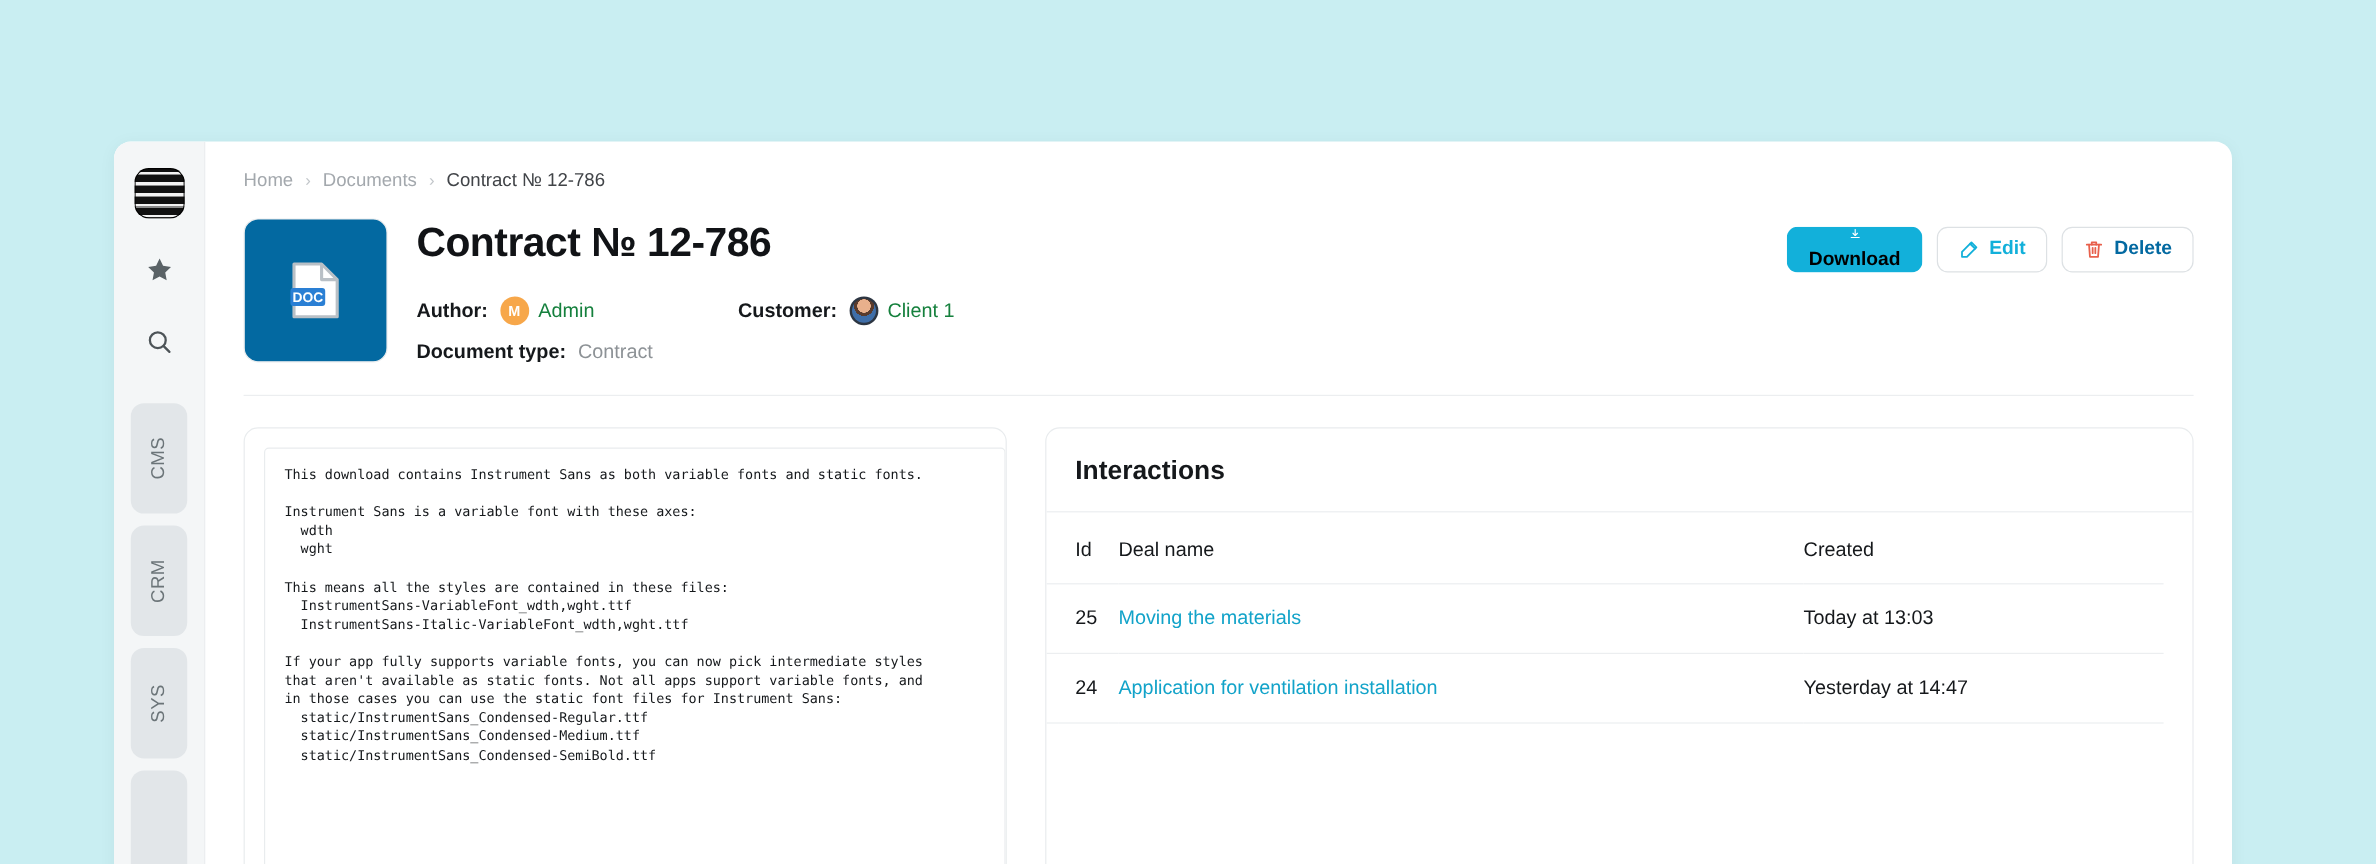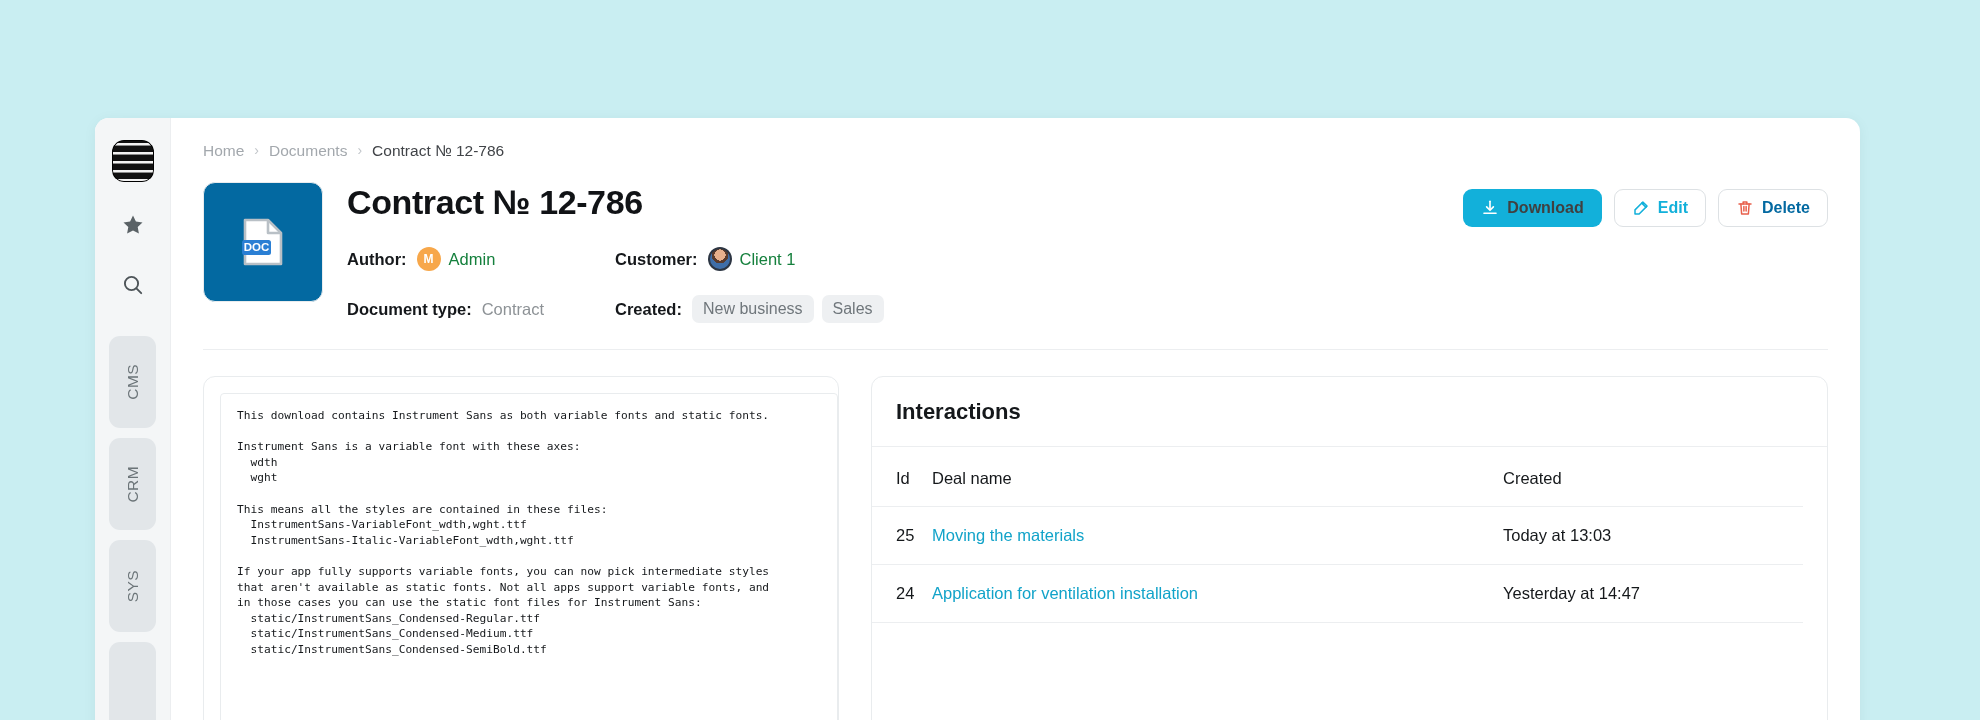--- a/index.html
+++ b/index.html
@@ -97,25 +97,25 @@
   .doc-title { font-size: 34px; font-weight: 700; color: #111316; letter-spacing: -.4px; line-height: 1.1; }
 
   .actions { display: flex; gap: 12px; padding-top: 5px; }
   .btn {
     display: inline-flex; align-items: center; gap: 8px;
     height: 38px; padding: 0 17px;
     border-radius: 9px; font-size: 16px; font-weight: 700;
     cursor: pointer; white-space: nowrap;
     border: 1px solid transparent; background: #fff;
   }
-  .btn-primary { background: #12b0da; color: #404040; }
+  .btn-primary { background: #12b0da; color: #000000; flex-direction: column; }
   .btn-outline { border-color: #dde1e4; color: #12b0da; }
   .btn-danger  { border-color: #dde1e4; color: #0369a1; }
 
-  .meta { margin-top: 20px; display: flex; flex-direction: column; gap: 24px; }
+  .meta { margin-top: 20px; display: flex; flex-direction: column; gap: 13px; }
   .meta-row { display: flex; align-items: center; }
   .meta-col { display: flex; align-items: center; }
   .meta-col.first { width: 268px; flex: 0 0 268px; }
   .meta-label { font-size: 16.5px; font-weight: 700; color: #15181b; margin-right: 10px; white-space: nowrap; }
   .meta-value { font-size: 16.5px; color: #8d9296; }
   .meta-link { font-size: 16.5px; color: #15803d; cursor: pointer; }
   .avatar {
     width: 24px; height: 24px; border-radius: 50%;
     display: inline-flex; align-items: center; justify-content: center;
     font-size: 12px; font-weight: 700; color: #fff;
@@ -301,25 +301,20 @@
                   <span class="face"></span>
                 </span>
               <span class="meta-link">Client 1</span>
             </div>
           </div>
 
           <div class="meta-row">
             <div class="meta-col first">
               <span class="meta-label">Document type:</span>
               <span class="meta-value">Contract</span>
-            </div>
-            <div class="meta-col">
-              <span class="meta-label">Created:</span>
-              <span class="tag">New business</span>
-              <span class="tag">Sales</span>
             </div>
           </div>
 
         </div>
       </div>
     </div>
 
     <div class="divider"></div>
 
     <div class="panels">

